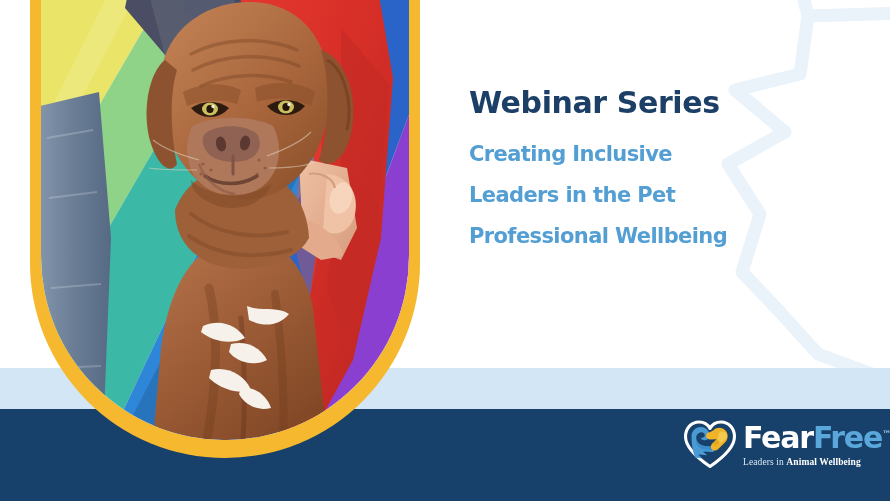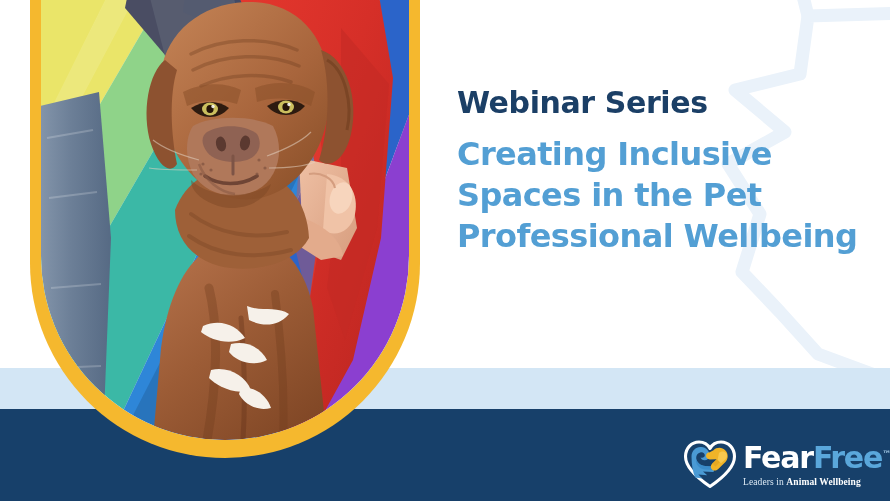--- a/index.html
+++ b/index.html
@@ -45,46 +45,46 @@
     position:absolute;left:11px;top:0px;
     width:368px;height:452px;
     border-radius:0 0 184px 184px;
     overflow:hidden;
     background:#cfd7d2;
   }
   .photo-svg{display:block;width:368px;height:452px;}
 
   
   .text-col{
-    position:absolute;left:457px;top:86px;width:420px;
+    position:absolute;left:469px;top:86px;width:420px;
   }
   .eyebrow{
     font-family:"DejaVu Sans", sans-serif;
     font-weight:bold;
     font-size:30px;
     line-height:34px;
     letter-spacing:-0.4px;
     color:#1b3f66;
     margin:0 0 14px 0;
     white-space:nowrap;
   }
   .headline{
     font-family:"DejaVu Sans", sans-serif;
     font-weight:bold;
-    font-size:32px;
+    font-size:21px;
     line-height:41px;
     letter-spacing:-0.6px;
     color:#539fd4;
     margin:0;
   }
   .headline .hl-line{display:block;white-space:nowrap;}
 
   
   .logo{
-    position:absolute;left:683px;top:432px;
+    position:absolute;left:683px;top:412px;
     width:196px;height:62px;
     display:flex;align-items:center;
   }
   .logo-mark{width:54px;height:54px;flex:0 0 54px;}
   .logo-text{margin-left:6px;position:relative;}
   .wordmark{
     font-family:"DejaVu Sans", sans-serif;
     font-weight:bold;
     font-size:30px;
     line-height:30px;
@@ -309,21 +309,21 @@
           <path d="M 150 192 C 168 210 206 212 230 196 C 224 216 194 226 172 216 C 158 210 150 202 150 192 Z" fill="#7e4826" opacity="0.5"></path>
         </g>
       </svg>
     </div>
   </div>
 
   <div class="text-col">
     <div class="eyebrow">Webinar Series</div>
     <div class="headline">
       <span class="hl-line">Creating Inclusive</span>
-      <span class="hl-line">Spaces in the Pet</span>
+      <span class="hl-line">Leaders in the Pet</span>
       <span class="hl-line">Professional Wellbeing</span>
     </div>
   </div>
 
   <div class="logo">
     <div class="logo-mark">
       <svg viewBox="0 0 54 54" width="54" height="54" aria-hidden="true">
 
         <path d="M27 50.5
                  C 13 41 2.5 31 2.5 20.5

